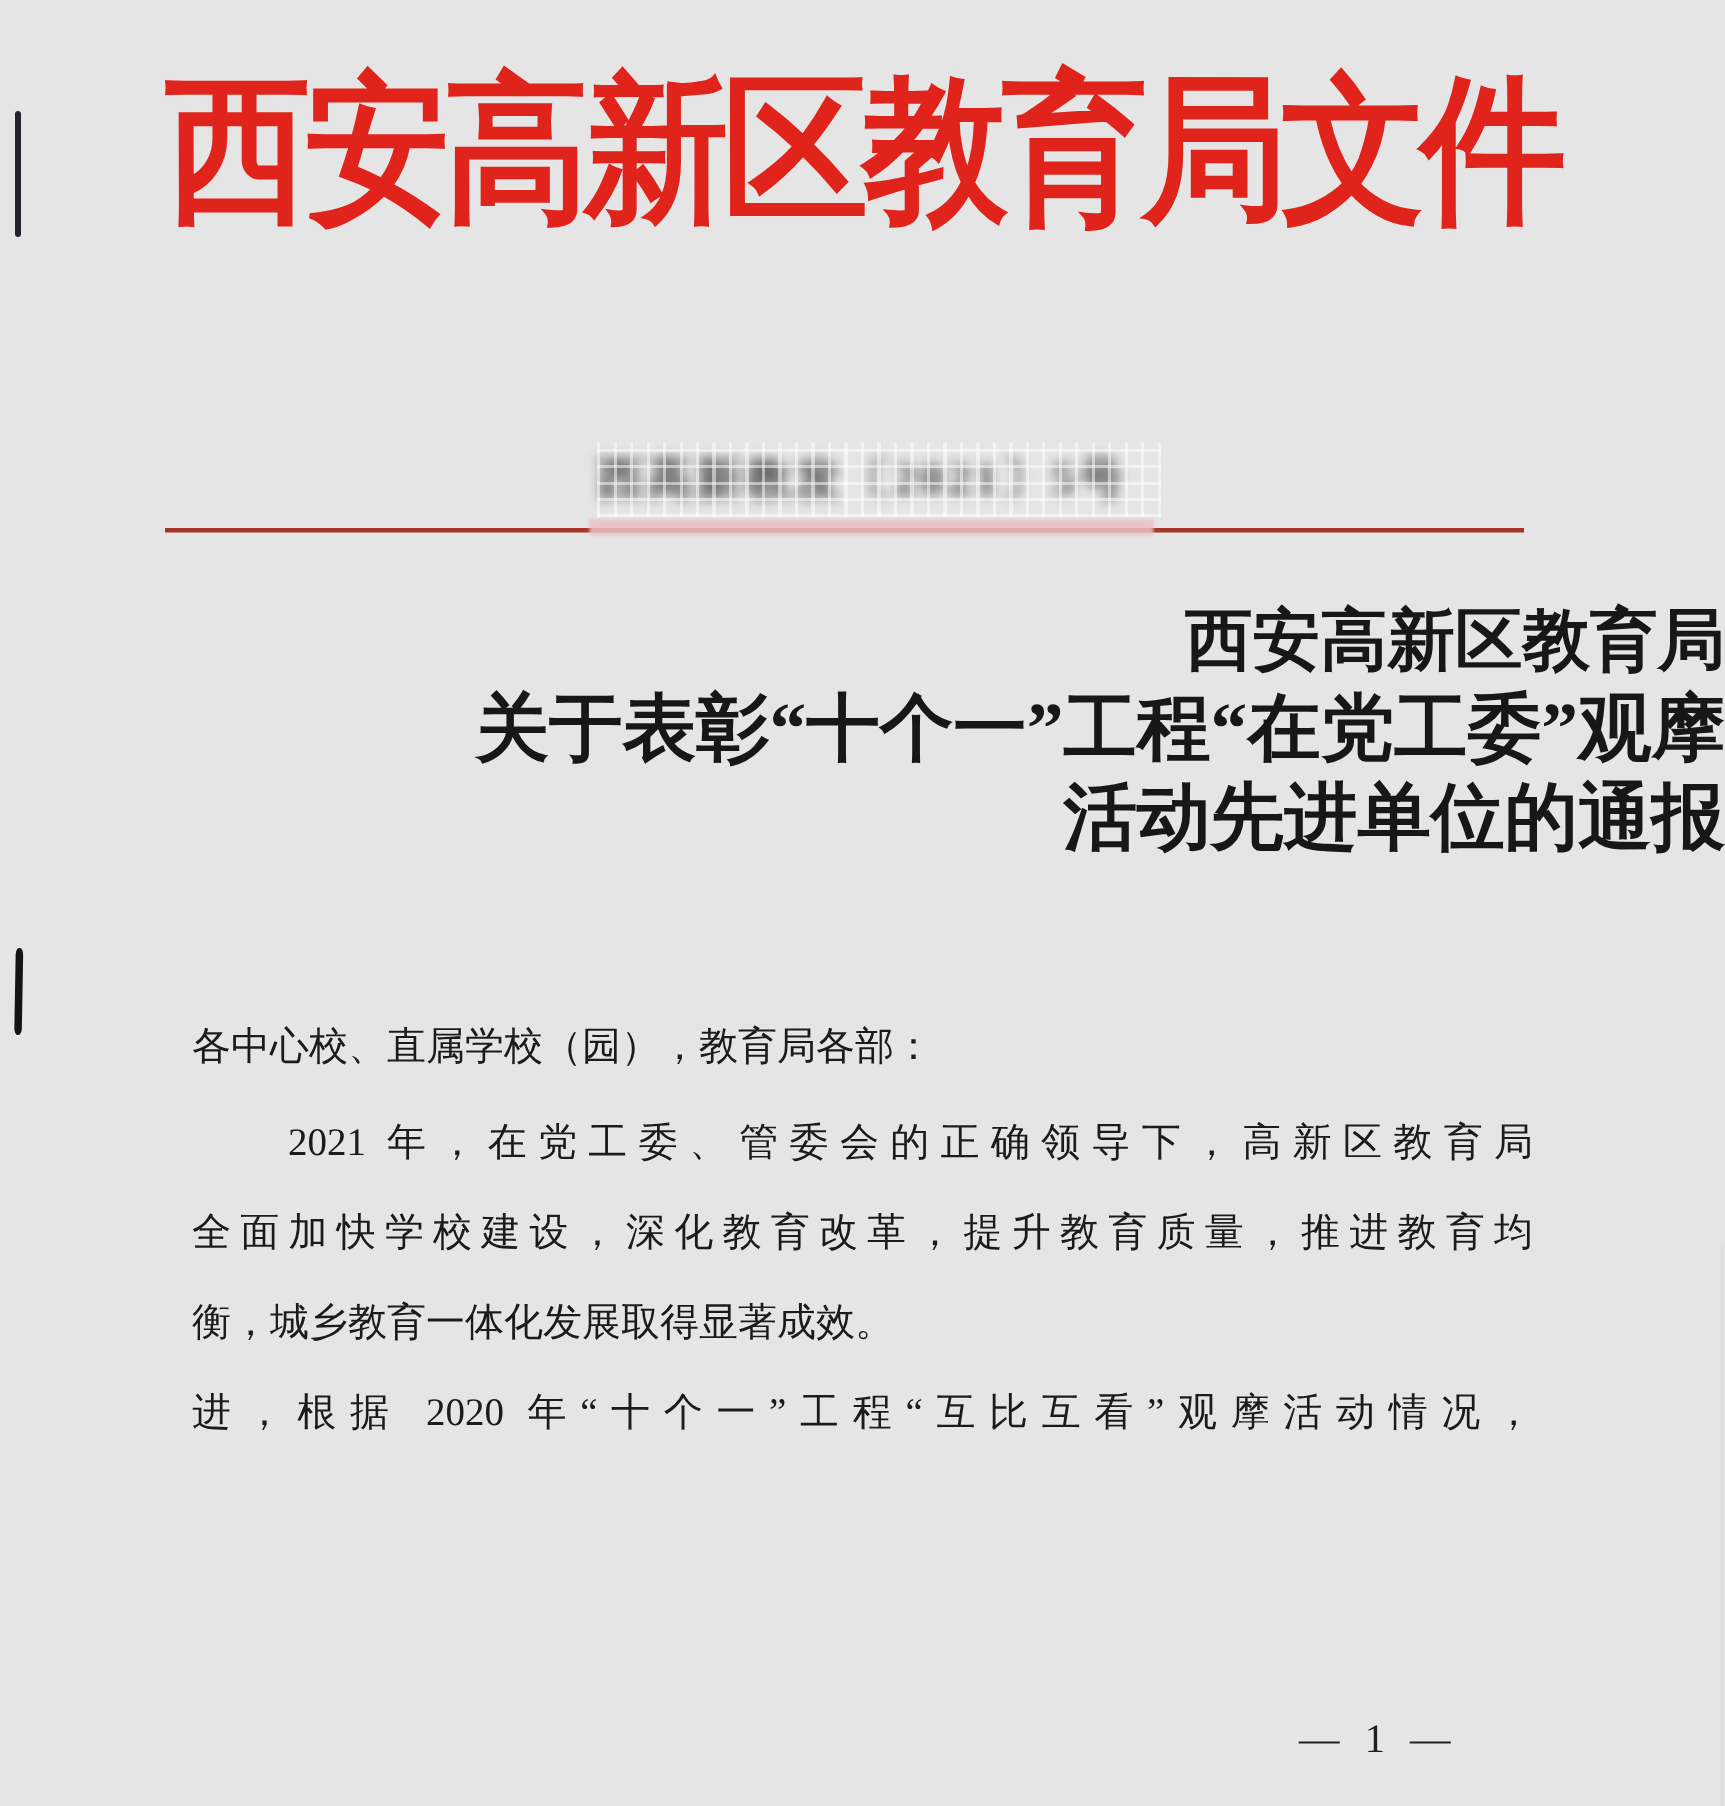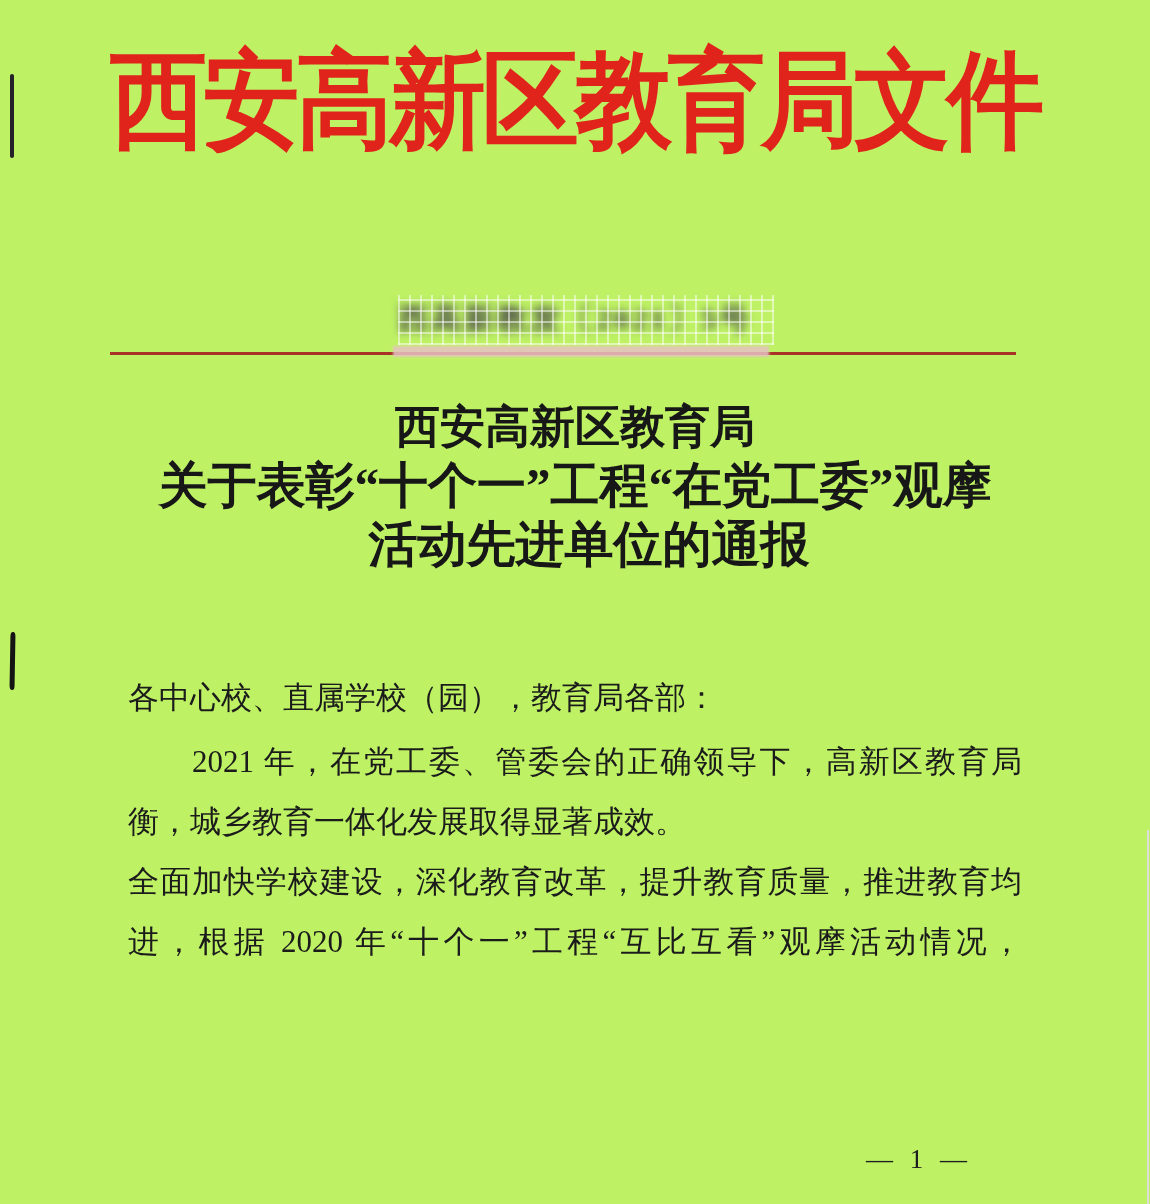--- a/index.html
+++ b/index.html
@@ -4,21 +4,21 @@
 <style>
   html, body {
     margin: 0;
     padding: 0;
     background: #ffffff;
   }
   .page {
     position: relative;
     width: 1150px;
     height: 1204px;
-    background: #bef264;
+    background: #e5e5e5;
     overflow: hidden;
     font-family: "Liberation Serif", "DejaVu Serif", serif;
   }
 
   
   .red-header {
     position: absolute;
     top: 30px;
     left: 0;
     width: 100%;
@@ -76,35 +76,35 @@
     opacity: 0.85;
     filter: blur(1px);
   }
 
   
   .doc-title {
     position: absolute;
     top: 398px;
     left: 0;
     width: 100%;
-    text-align: center;
+    text-align: right;
     font-weight: bold;
     color: #171717;
   }
   .doc-title .t1 { font-size: 45px; line-height: 58px; }
   .doc-title .t2 { font-size: 49px; line-height: 60px; white-space: nowrap; }
   .doc-title .t3 { font-size: 49px; line-height: 58px; margin-left: 28px; }
 
   
   .body-text {
     position: absolute;
     top: 668px;
     left: 128px;
     width: 894px;
-    font-size: 31px;
+    font-size: 26px;
     color: var(--body_ink, #1b1b1b);
   }
   .line {
     line-height: 60px;
     height: 60px;
     text-align: justify;
     white-space: nowrap;
   }
   .line.jl {
     white-space: normal;
@@ -172,20 +172,20 @@
 
   <div class="doc-title">
     <div class="t1">西安高新区教育局</div>
     <div class="t2">关于表彰“十个一”工程“在党工委”观摩</div>
     <div class="t3">活动先进单位的通报</div>
   </div>
 
   <div class="body-text">
     <div class="line">各中心校、直属学校（园），教育局各部：</div>
     <div class="line indent jl gap">2021 年，在党工委、管委会的正确领导下，高新区教育局</div>
+    <div class="line jl">全面加快学校建设，深化教育改革，提升教育质量，推进教育均</div>
     <div class="line">衡，城乡教育一体化发展取得显著成效。</div>
-    <div class="line jl">全面加快学校建设，深化教育改革，提升教育质量，推进教育均</div>
     <div class="line jl">进，根据 2020 年“十个一”工程“互比互看”观摩活动情况，</div>
   </div>
 
   <div class="page-num">— 1 —</div>
 
 </div>
 
 </body></html>

